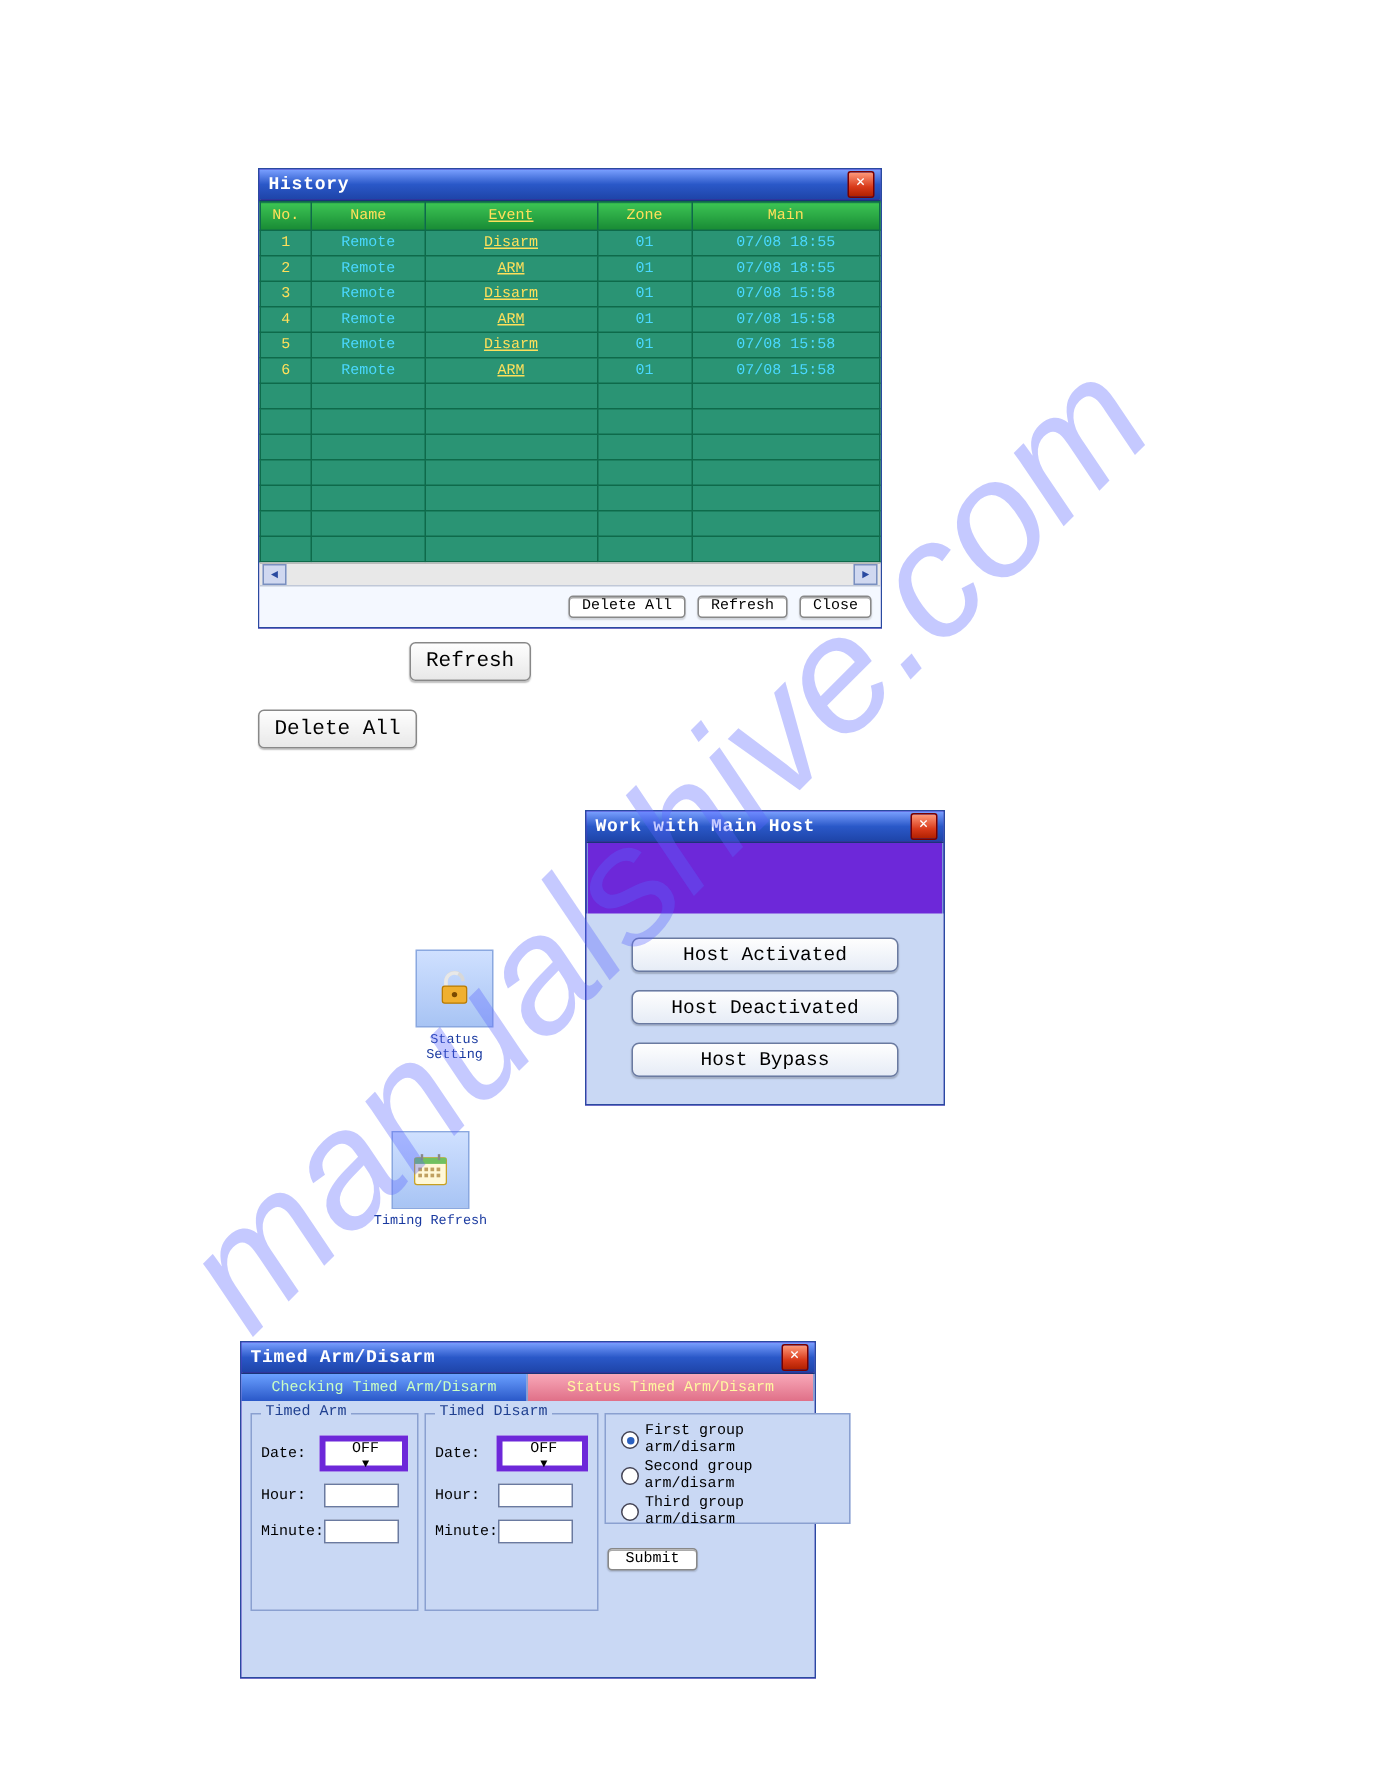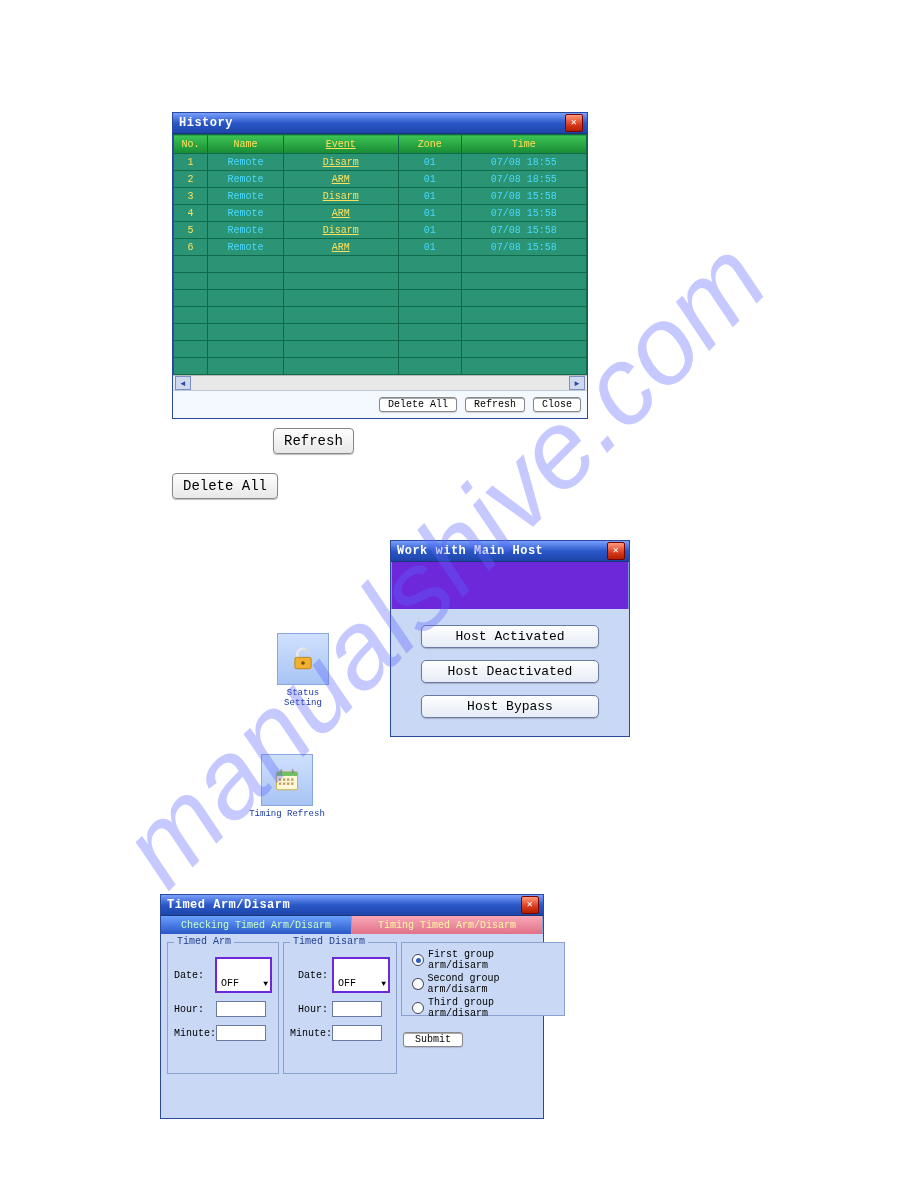--- a/index.html
+++ b/index.html
@@ -232,32 +232,33 @@
     padding:6px 6px 6px 6px;
     position:relative;
   }
   .groupbox .legend {
     position:absolute; top:-7px; left:6px;
     background:#c9d8f4; padding:0 3px;
     color:#204090;
     font-size:10px;
   }
   .armbox { width:98px; height:118px; }
-  .disbox { width:102px; height:118px;text-align:right; }
+  .disbox { width:102px; height:118px; }
   .radiobox { width:148px; height:64px; padding:4px 4px 4px 10px; }
 
   .form-row { display:flex; align-items:center; margin:8px 0; gap:4px; }
   .form-row label { width:38px; color:#000; }
   .sel {
     width:48px; height:16px;
-    background:#fff; border:2px solid #6d28d9;
+    background:#fff; border:4px solid #6d28d9;
     font-size:10px; font-family:inherit;
     display:flex;align-items:center;justify-content:space-between;
-    padding:16px 2px 0 4px;
-    cursor:pointer;
+    padding:0 2px 0 4px;
+    cursor:pointer;
+    flex-direction:column;
   }
   .sel .caret { font-size:8px; }
   .txt {
     width:48px; height:14px;
     background:#fff; border:1px solid #6a7aa0;
   }
   .radio-row { display:flex;align-items:center; gap:4px; margin:2px 0; color:#000; }
   .radio {
     width:10px;height:10px;border:1px solid #445; border-radius:50%;
     display:inline-flex;align-items:center;justify-content:center;
@@ -283,21 +284,21 @@
     <span class="close-btn"></span>
   </div>
   <div id="history-body">
     <table class="history">
       <thead>
         <tr>
           <th class="c-no">No.</th>
           <th class="c-name">Name</th>
           <th class="c-event">Event</th>
           <th class="c-zone">Zone</th>
-          <th class="c-time">Time</th>
+          <th class="c-time">Main</th>
         </tr>
       </thead>
       <tbody id="history-tbody">
           <tr>
             <td class="c-no">1</td>
             <td class="c-name">Remote</td>
             <td class="c-event ev-disarm">Disarm</td>
             <td class="c-zone">01</td>
             <td class="c-time">07/08 18:55</td>
           </tr>
@@ -448,21 +449,21 @@
   <span>Timing Refresh</span>
 </div>
 
 <div id="timed-win" class="win">
   <div class="titlebar">
     <span class="title-text">Timed Arm/Disarm</span>
     <span class="close-btn"></span>
   </div>
   <div class="tabbar">
     <div class="tab active">Checking Timed Arm/Disarm</div>
-    <div class="tab inactive">Timing Timed Arm/Disarm</div>
+    <div class="tab inactive">Status Timed Arm/Disarm</div>
   </div>
   <div id="timed-body">
 
     <div class="groupbox armbox">
       <span class="legend">Timed Arm</span>
       <div class="form-row">
         <label>Date:</label>
         <div class="sel">
           <span>OFF</span>
           <span class="caret">▼</span>

